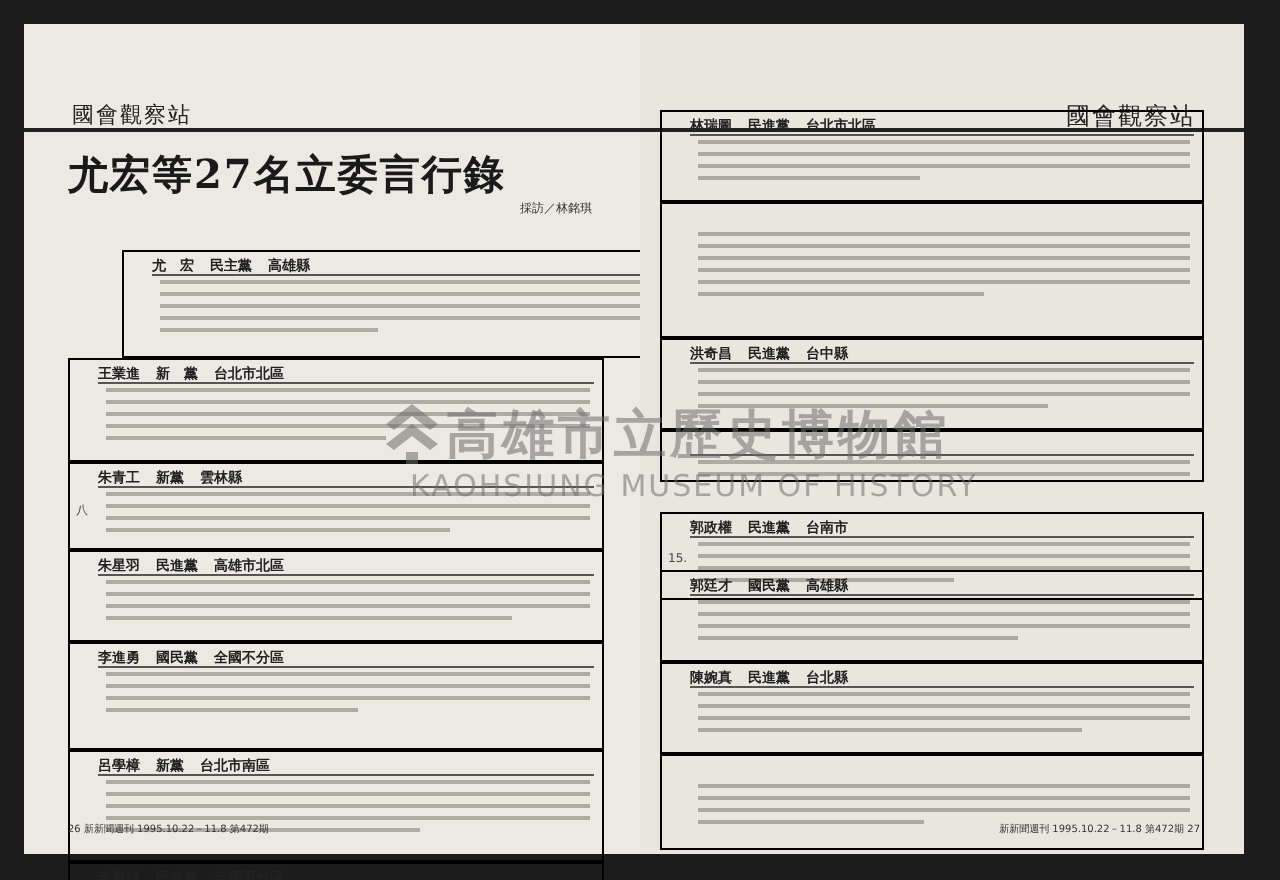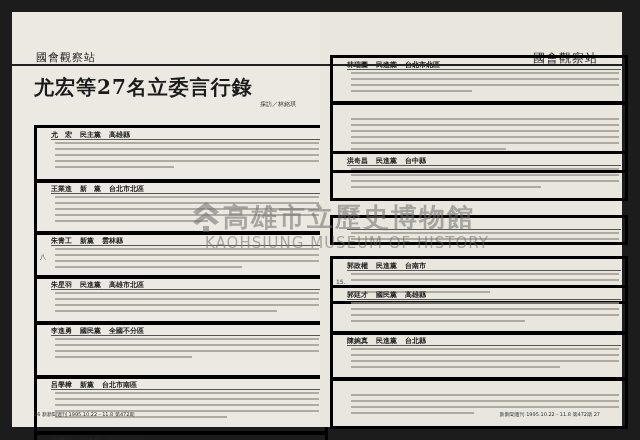--- a/index.html
+++ b/index.html
@@ -9,21 +9,21 @@
   .page.right { left:320px; width:302px; background:#e9e6de; }
   .spine { position:absolute; left:318px; top:12px; width:4px; height:415px; background:linear-gradient(90deg,#c8c3b8,#f2efe8,#c8c3b8); }
   .section-head { position:absolute; top:38px; font-size:11px; color:#222; letter-spacing:1px; }
   .left .section-head { left:24px; }
   .right .section-head { right:24px; font-size:12px; }
   .rule { position:absolute; top:52px; height:2px; background:#222; }
   .left .rule { left:0; right:0; }
   .right .rule { left:0; right:0; }
   .title { position:absolute; left:22px; top:62px; font-family:"DejaVu Serif", serif; font-weight:bold; font-size:20px; color:#1a1a1a; letter-spacing:1px; }
   .byline { position:absolute; right:24px; top:88px; font-size:6px; color:#333; }
-  .entry { position:absolute; border:3px solid #000000; background:transparent;padding-left:22px; }
+  .entry { position:absolute; border:1px solid #000000; background:transparent; }
   .left .entry { left:22px; width:266px; }
   .right .entry { left:10px; width:270px; }
   .entry .num { position:absolute; left:3px; top:45%; font-size:6px; color:#444; }
   .entry .head { position:absolute; left:14px; top:2px; right:4px; height:9px; border-bottom:1px solid #555; font-size:7px; font-weight:bold; color:#222; white-space:nowrap; }
   .entry .head span { margin-right:8px; }
   .entry .body { position:absolute; left:18px; right:6px; top:14px; bottom:2px; overflow:hidden; }
   .line { height:2px; background:#9a968e; margin:0 0 4px 0; opacity:.75; }
   .footer { position:absolute; top:399px; font-size:5px; color:#333; }
   .left .footer { left:22px; }
   .right .footer { right:22px; }
@@ -36,21 +36,21 @@
 <body>
 
 <div class="spine"></div>
 
 <div class="page left">
   <div class="section-head">國會觀察站</div>
   <div class="rule"></div>
   <div class="title">尤宏等27名立委言行錄</div>
   <div class="byline">採訪／林銘琪</div>
   <div id="left-entries">
-      <div class="entry" style="top: 113px; height: 52px;">
+      <div class="entry" style="top: 113px; height: 52px; margin-left: 27px;">
         <div class="num"></div>
         <div class="head"><span>尤　宏</span><span>民主黨</span><span>高雄縣</span></div>
         <div class="body">
           <div class="line"></div>
           <div class="line"></div>
           <div class="line"></div>
           <div class="line"></div>
           <div class="line" style="width: 45%;"></div>
         </div>
       </div>
@@ -132,21 +132,21 @@
         <div class="num"></div>
         <div class="body">
           <div class="line"></div>
           <div class="line"></div>
           <div class="line"></div>
           <div class="line"></div>
           <div class="line"></div>
           <div class="line" style="width: 58%;"></div>
         </div>
       </div>
-      <div class="entry" style="top: 139px; height: 44px;">
+      <div class="entry" style="top: 157px; height: 44px;">
         <div class="num"></div>
         <div class="head"><span>洪奇昌</span><span>民進黨</span><span>台中縣</span></div>
         <div class="body">
           <div class="line"></div>
           <div class="line"></div>
           <div class="line"></div>
           <div class="line" style="width: 71%;"></div>
         </div>
       </div>
       <div class="entry" style="top: 203px; height: 24px;">

